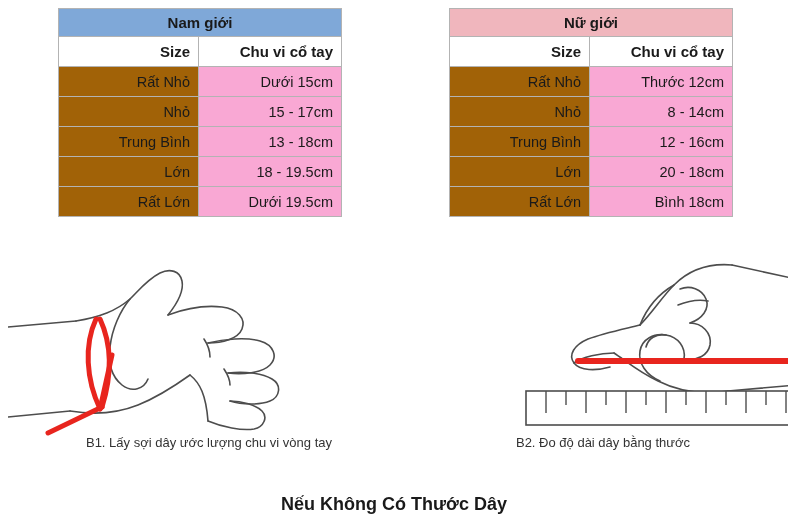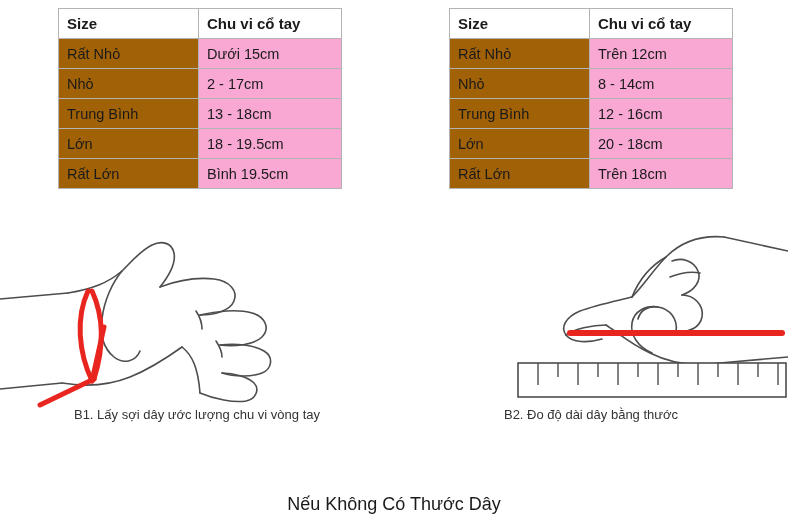--- a/index.html
+++ b/index.html
@@ -26,21 +26,21 @@
     width: 283px;
     table-layout: fixed;
   }
   table.size-table th,
   table.size-table td {
     border: 1px solid #b3b3b3;
     font-size: 14.5px;
     font-weight: normal;
     height: 29px;
     padding: 0 8px;
-    text-align: left;
+    text-align: right;
     vertical-align: middle;
     white-space: nowrap;
     overflow: hidden;
   }
   table.size-table .title-cell {
     text-align: center;
     font-weight: bold;
     font-size: 15px;
     height: 27px;
     color: #1a1a1a;
@@ -62,108 +62,115 @@
   col.c2 { width: 143px; }
 
   .illus-row {
     position: relative;
     margin-top: 18px;
     height: 245px;
   }
   .illus {
     position: absolute;
     top: 0;
+    padding-left: 8px;
   }
   .illus-left { left: 0; width: 394px; }
   .illus-right { left: 394px; width: 394px; }
   .caption {
     position: absolute;
     bottom: 4px;
     width: 100%;
     text-align: center;
     font-size: 13px;
     color: #333333;
   }
   .footer-note {
     position: absolute;
     bottom: 14px;
     width: 100%;
     text-align: center;
     font-size: 18px;
-    font-weight: normal;
+    font-weight: bold;
     color: #1a1a1a;
   }
 </style>
 </head>
 <body>
 
 <div class="tables-row">
 
   <table class="size-table male">
     <colgroup>
         <col class="c1">
         <col class="c2">
       </colgroup>
     <tbody>
       <tr>
+        <td class="title-cell" colspan="2">Nam giới</td>
+      </tr>
+      <tr>
         <td class="head-cell">Size</td>
         <td class="head-cell">Chu vi cổ tay</td>
       </tr>
       <tr>
         <td class="label-cell">Rất Nhỏ</td>
         <td class="value-cell">Dưới 15cm</td>
       </tr>
       <tr>
         <td class="label-cell">Nhỏ</td>
-        <td class="value-cell">2 - 17cm</td>
+        <td class="value-cell">15 - 17cm</td>
       </tr>
       <tr>
         <td class="label-cell">Trung Bình</td>
         <td class="value-cell">13 - 18cm</td>
       </tr>
       <tr>
         <td class="label-cell">Lớn</td>
         <td class="value-cell">18 - 19.5cm</td>
       </tr>
       <tr>
         <td class="label-cell">Rất Lớn</td>
-        <td class="value-cell">Bình 19.5cm</td>
+        <td class="value-cell">Dưới 19.5cm</td>
       </tr>
     </tbody>
   </table>
 
   <table class="size-table female">
     <colgroup>
         <col class="c1">
         <col class="c2">
       </colgroup>
     <tbody>
       <tr>
+        <td class="title-cell" colspan="2">Nữ giới</td>
+      </tr>
+      <tr>
         <td class="head-cell">Size</td>
         <td class="head-cell">Chu vi cổ tay</td>
       </tr>
       <tr>
         <td class="label-cell">Rất Nhỏ</td>
-        <td class="value-cell">Trên 12cm</td>
+        <td class="value-cell">Thước 12cm</td>
       </tr>
       <tr>
         <td class="label-cell">Nhỏ</td>
         <td class="value-cell">8 - 14cm</td>
       </tr>
       <tr>
         <td class="label-cell">Trung Bình</td>
         <td class="value-cell">12 - 16cm</td>
       </tr>
       <tr>
         <td class="label-cell">Lớn</td>
         <td class="value-cell">20 - 18cm</td>
       </tr>
       <tr>
         <td class="label-cell">Rất Lớn</td>
-        <td class="value-cell">Trên 18cm</td>
+        <td class="value-cell">Bình 18cm</td>
       </tr>
     </tbody>
   </table>
 
 </div>
 
 <div class="illus-row">
 
   <div class="illus illus-left">
     <svg width="394" height="215" viewBox="0 0 394 215">

